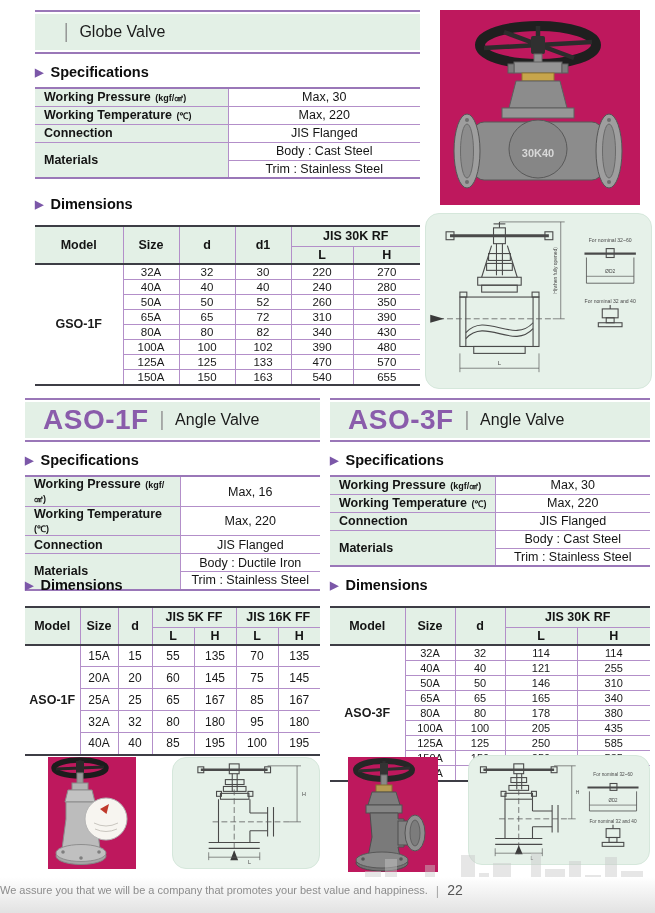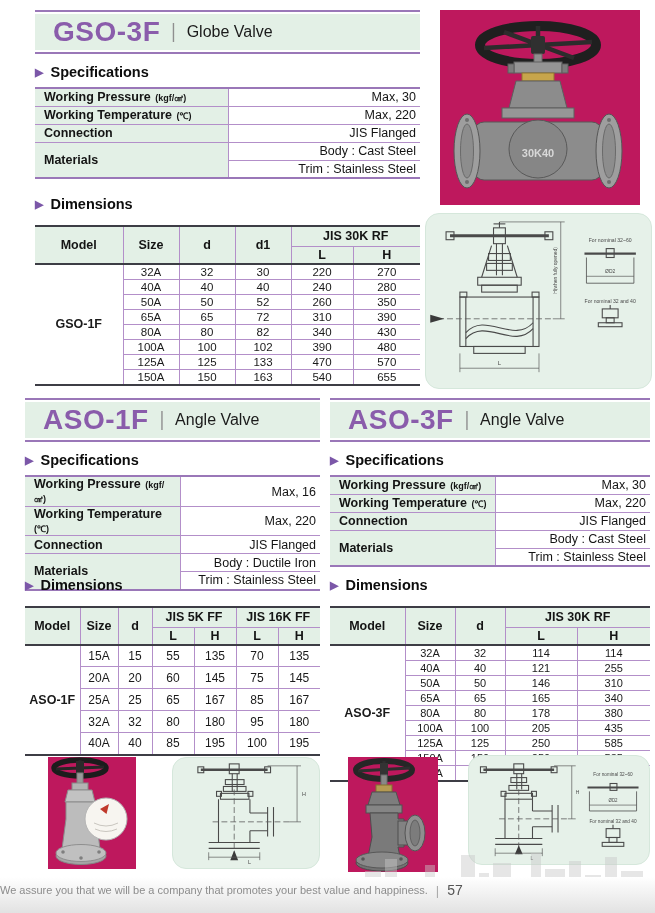--- a/index.html
+++ b/index.html
@@ -30,21 +30,21 @@
   .sec-head .tri{color:#7b57a8;font-size:11px;line-height:1;}
 
   
   .spec-table{position:absolute;border-collapse:collapse;table-layout:fixed;
     border-top:2px solid var(--pborder);border-bottom:2px solid var(--pborder);}
   .spec-table td{border-top:1px solid var(--pl);height:18px;font-size:12.5px;padding:0 4px;}
   .spec-table tr:first-child td{border-top:none;}
   .spec-table td.lab{background:var(--green);border-right:1px solid var(--pl);
     font-weight:bold;text-align:left;padding-left:9px;}
   .spec-table td.lab small{font-size:9px;font-weight:bold;margin-left:2px;}
-  .spec-table td.val{text-align:right;}
+  .spec-table td.val{text-align:center;}
 
   
   .dim-table{position:absolute;border-collapse:collapse;table-layout:fixed;
     border-top:2px solid var(--dark);border-bottom:2px solid var(--dark);margin-top:8px;}
   .dim-table thead{border-bottom:2px solid var(--dark);}
   .dim-table th{background:var(--green);font-weight:bold;font-size:12.5px;
     border:1px solid var(--pl);border-top:none;text-align:center;}
   .dim-table thead tr:first-child th{height:20px;}
   .dim-table thead tr:last-child th{height:16px;}
   .dim-table td{border:1px solid var(--pl);text-align:center;color:#1a1a1a;}
@@ -74,21 +74,20 @@
   .assure{font-size:11px;color:#8c8c8c;}
   .fsep{color:#aaa;font-size:13px;}
   .pageno{font-size:14px;color:#555;}
 </style>
 </head>
 <body>
 
 <div class="page">
 
   <div class="title-bar" style="left:35px;top:10px;width:385px;height:44px;">
-    <span class="model-name">GSO-3F</span>
     <span class="title-sep">|</span>
     <span class="valve-type">Globe Valve</span>
   </div>
 
   <div class="photo" style="left:440px;top:10px;width:200px;height:195px;">
     <svg viewBox="0 0 200 195">
       <ellipse cx="98" cy="35" rx="58" ry="19" fill="none" stroke="#1f1f1f" stroke-width="10"></ellipse>
       <path d="M44 38 L152 32 M98 16 L98 54 M64 22 L134 48" stroke="#2c2c2c" stroke-width="4.5" fill="none"></path>
       <rect x="91" y="26" width="14" height="18" rx="2" fill="#303030"></rect>
       <rect x="94" y="44" width="8" height="14" fill="#8f8f8f" stroke="#666"></rect>
@@ -669,16 +668,16 @@
         <rect x="214" y="16" width="12" height="40"></rect>
       <rect x="230" y="30" width="16" height="26"></rect>
         <rect x="250" y="12" width="12" height="44"></rect>
       <rect x="266" y="26" width="22" height="30"></rect>
     </g>
   </svg>
   <div class="page-bottom"></div>
   <div class="footer-line">
     <span class="assure">We assure you that we will be a company that promotes your best value and happiness.</span>
     <span class="fsep">|</span>
-    <span class="pageno">57</span>
+    <span class="pageno">22</span>
   </div>
 
 </div>
 
 </body></html>

